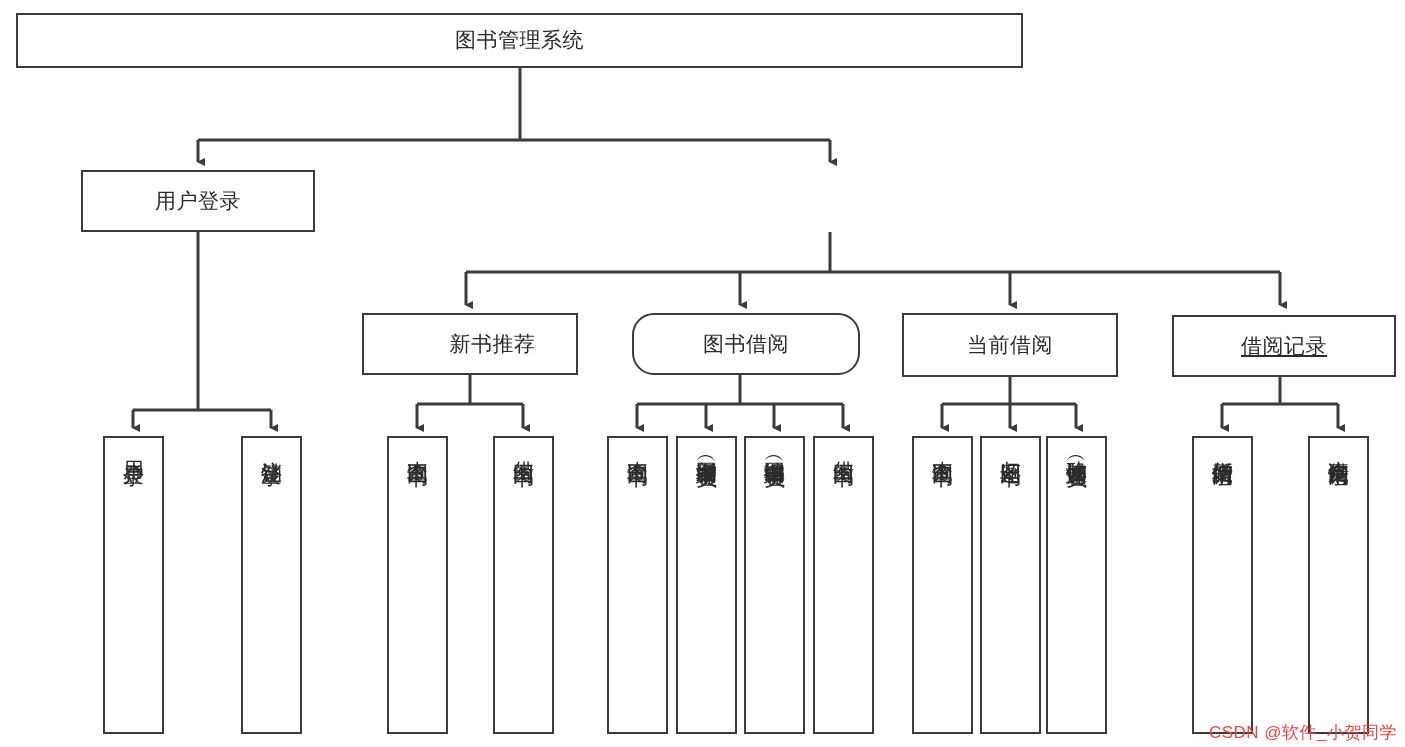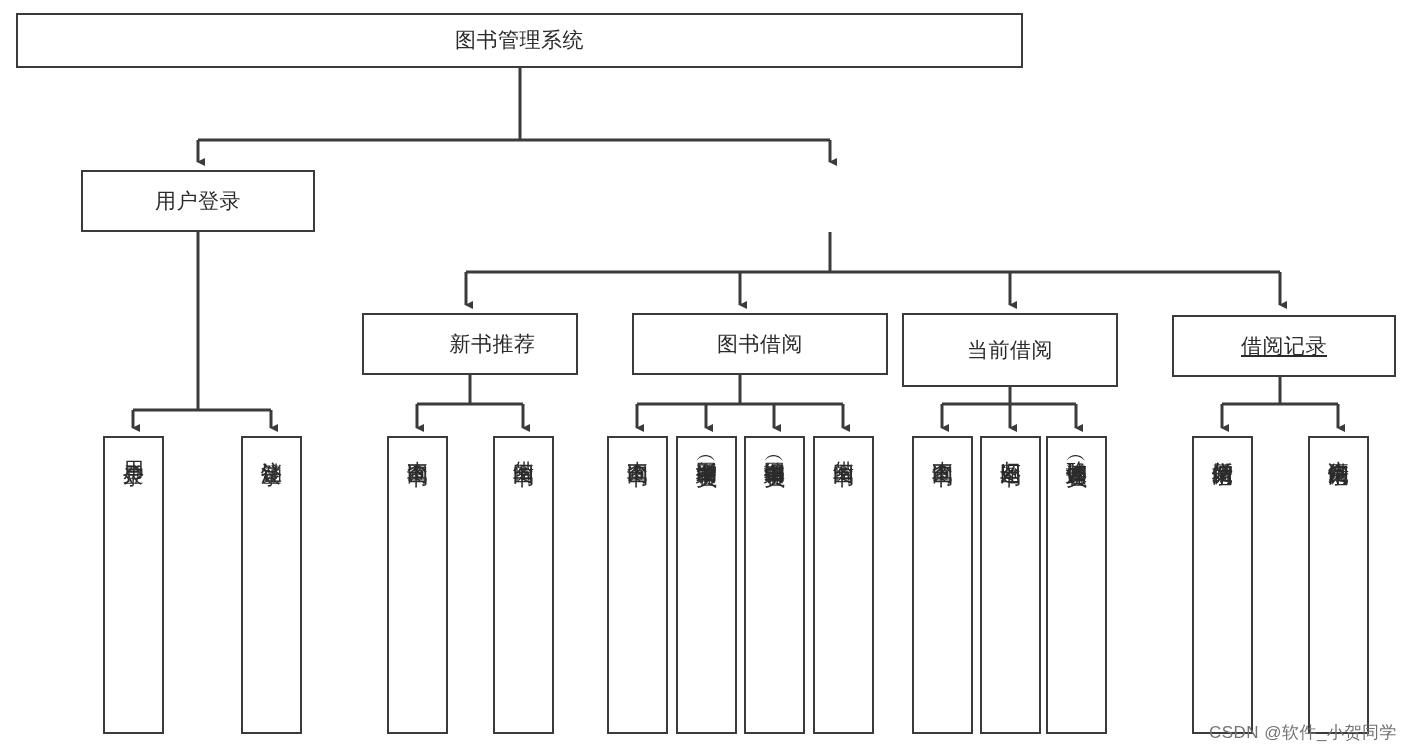--- a/index.html
+++ b/index.html
@@ -66,21 +66,21 @@
     white-space: nowrap;
   }
   .node.leaf.tall-text .node-label {
     letter-spacing: 1px;
   }
   #watermark {
     position: absolute;
     right: 8px;
     bottom: 3px;
     font-size: 17px;
-    color: #737373;
+    color: #ef4444;
     white-space: nowrap;
     letter-spacing: 0.5px;
   }
 </style>
 </head>
 <body>
 
 <div id="diagram-root">
 
   <svg id="edge-layer" viewBox="0 0 1405 747" width="1405" height="747" xmlns="http://www.w3.org/2000/svg">
@@ -138,24 +138,24 @@
     <span class="node-label">图书管理系统</span>
   </div>
 
   <div class="node horiz" style="left:81px; top:170px; width:234px; height:62px;">
     <span class="node-label">用户登录</span>
   </div>
 
   <div class="node horiz" style="left:362px; top:313px; width:216px; height:62px;padding-left:45px;">
     <span class="node-label">新书推荐</span>
   </div>
-  <div class="node horiz" style="left:632px; top:313px; width:256px; height:62px;">
+  <div class="node horiz" style="left:632px; top:313px; width:228px; height:62px;border-radius:22px;">
     <span class="node-label">图书借阅</span>
   </div>
-  <div class="node horiz" style="left:902px; top:313px; width:216px; height:74px;">
+  <div class="node horiz" style="left:902px; top:313px; width:216px; height:64px;">
     <span class="node-label">当前借阅</span>
   </div>
   <div class="node horiz" style="left:1172px; top:315px; width:224px; height:62px;text-decoration:underline;">
     <span class="node-label">借阅记录</span>
   </div>
 
   <div class="node leaf" style="left:103px; top:436px; width:61px; height:298px;">
     <span class="node-label">用户登录</span>
   </div>
   <div class="node leaf" style="left:241px; top:436px; width:61px; height:298px;">

